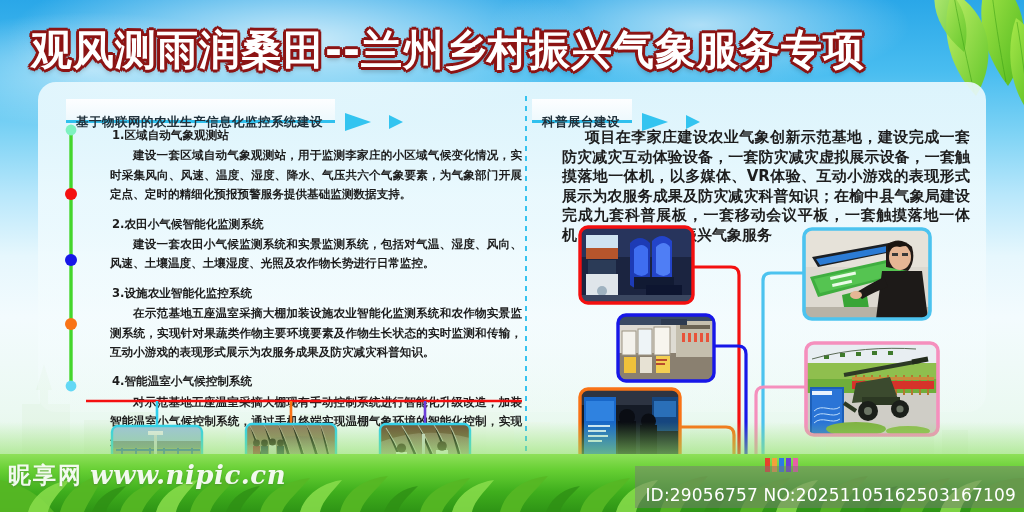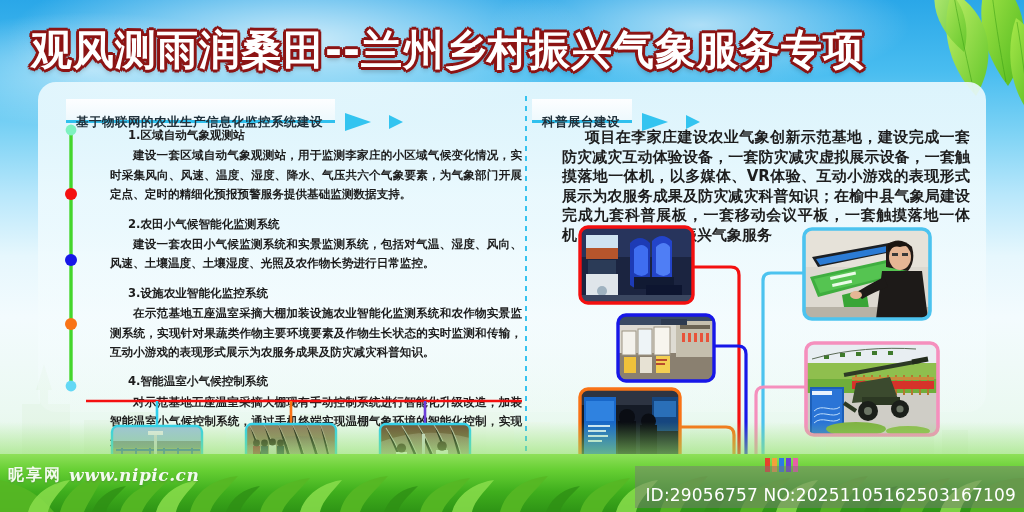--- a/index.html
+++ b/index.html
@@ -93,21 +93,21 @@
   #head-left  { left:66px; top:99px; }
   #head-right { left:532px; top:99px; }
 
   
   .ltext {
     position:absolute; left:110px; top:126px; width:412px;
     font-size:11.6px; line-height:19.4px; color:#1d1d1d;
     font-weight:bold;
     text-align:justify;
   }
-  .ltext .h { margin-left:18px; }
+  .ltext .h { margin-left:2px; }
   .ltext .p { text-indent:23px; margin-bottom:10px; }
   .ltext .h { margin-bottom:1px; }
 
   
   .timeline { position:absolute; left:62px; top:124px; width:18px; height:268px; }
 
   
   .rtext {
     position:absolute; left:562px; top:128px; width:408px;
     font-size:15px; line-height:19.6px; color:#1d1d1d;
@@ -121,26 +121,26 @@
   
   .rphotos { position:absolute; left:556px; top:215px; width:450px; height:265px; }
 
   
   .wm {
     position:absolute; left:8px; bottom:20px; height:34px;
     display:flex; align-items:center; gap:7px;
     opacity:.92;
   }
   .wm-cn {
-    font-size:16px; font-weight:bold; color:#ffffff; letter-spacing:2px;
+    font-size:23px; font-weight:bold; color:#ffffff; letter-spacing:2px;
     text-shadow:0 1px 2px rgba(80,120,60,.55);
     font-family:"DejaVu Sans","Liberation Sans",sans-serif;
   }
   .wm-url {
-    font-size:17px; font-style:italic; font-weight:bold; color:#ffffff;
+    font-size:26px; font-style:italic; font-weight:bold; color:#ffffff;
     letter-spacing:.5px;
     text-shadow:0 1px 2px rgba(80,120,60,.55);
     font-family:"DejaVu Serif","Liberation Serif",serif;
   }
 
   .idbar {
     position:absolute; right:0; bottom:4px;
     background:rgba(120,120,120,.48);
     padding:19px 8px 3px 10px;
     font-size:17px; color:#ffffff; letter-spacing:.2px;

